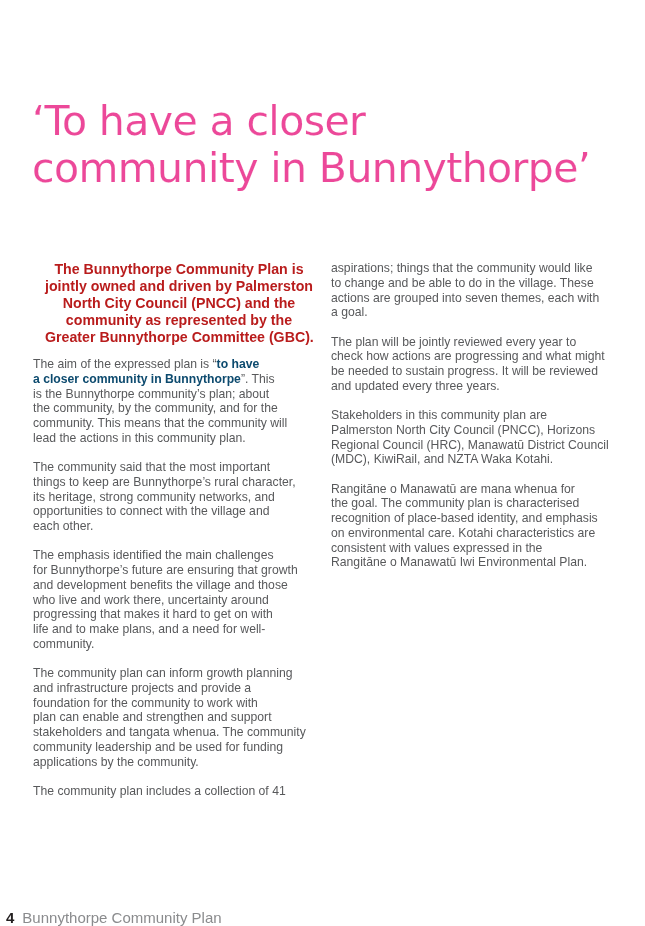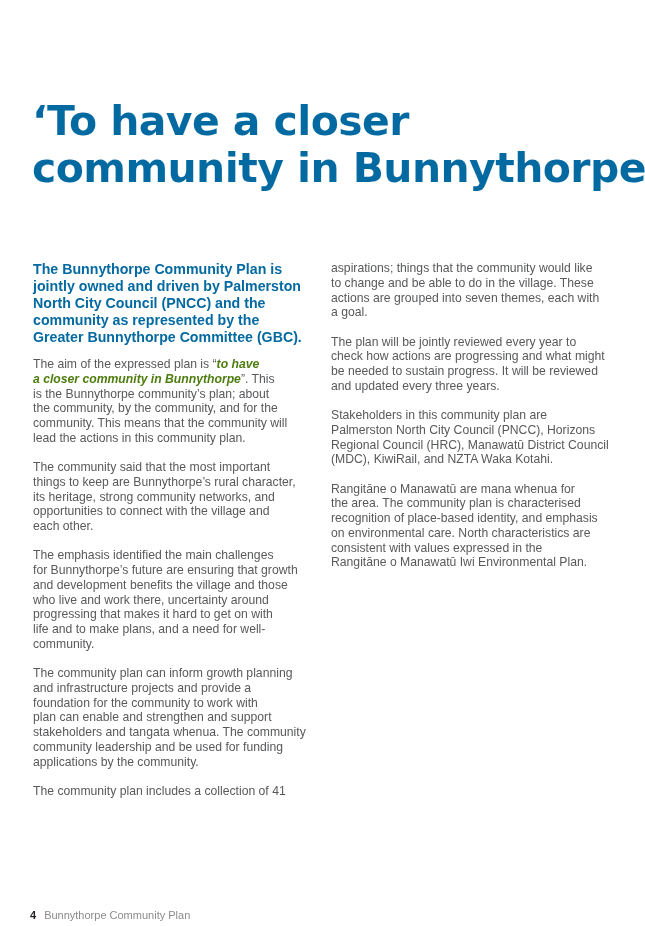--- a/index.html
+++ b/index.html
@@ -14,55 +14,56 @@
       overflow: hidden;
       font-family: "Liberation Sans", sans-serif;
     }
     .title {
       position: absolute;
       left: 32px;
       top: 98px;
       width: 600px;
       margin: 0;
       font-family: "DejaVu Sans", sans-serif;
-      font-weight: 700;
+      font-weight: 400;
       font-size: 41px;
       line-height: 47px;
-      color: #0369a1;
+      color: #ec4899;
       letter-spacing: -0.6px;
       -webkit-text-stroke: 0.1px #ffffff;
     }
     .title .line { display: block; white-space: nowrap; }
     .col {
       position: absolute;
       top: 261px;
       width: 280px;
       color: #58595b;
       font-size: 12.2px;
       line-height: 14.75px;
     }
     .col-left { left: 33px; }
     .col-right { left: 331px; top: 261px; width: 285px; }
     .intro {
-      margin: 0 0 11px 0;
+      margin: 0 0 11px 12px;
       font-weight: bold;
       font-size: 14.2px;
       line-height: 17px;
-      color: #0369a1;
+      color: #b91c1c;
+      text-align: center;
     }
     p.body {
       margin: 0 0 14.5px 0;
     }
     p.body .l { display: block; white-space: nowrap; }
-    strong.em { color: #4d7c0f; font-weight: bold; font-style: italic; }
+    strong.em { color: #0c4a6e; font-weight: bold; }
     .footer {
       position: absolute;
-      left: 30px;
+      left: 6px;
       top: 909px;
-      font-size: 11px;
+      font-size: 15px;
       color: #8a8b8d;
       white-space: nowrap;
     }
     .footer .num {
       color: #231f20;
       font-weight: bold;
       margin-right: 8px;
     }
   </style>
 </head>
@@ -138,23 +139,23 @@
         <span class="l">and updated every three years.</span>
       </p>
       <p class="body">
         <span class="l">Stakeholders in this community plan are</span>
         <span class="l">Palmerston North City Council (PNCC), Horizons</span>
         <span class="l">Regional Council (HRC), Manawatū District Council</span>
         <span class="l">(MDC), KiwiRail, and NZTA Waka Kotahi.</span>
       </p>
       <p class="body">
         <span class="l">Rangitāne o Manawatū are mana whenua for</span>
-        <span class="l">the area. The community plan is characterised</span>
+        <span class="l">the goal. The community plan is characterised</span>
         <span class="l">recognition of place-based identity, and emphasis</span>
-        <span class="l">on environmental care. North characteristics are</span>
+        <span class="l">on environmental care. Kotahi characteristics are</span>
         <span class="l">consistent with values expressed in the</span>
         <span class="l">Rangitāne o Manawatū Iwi Environmental Plan.</span>
       </p>
     </div>
 </div>
 
 <div class="footer">
   <span class="num">4</span><span>Bunnythorpe Community Plan</span>
 </div>
 

